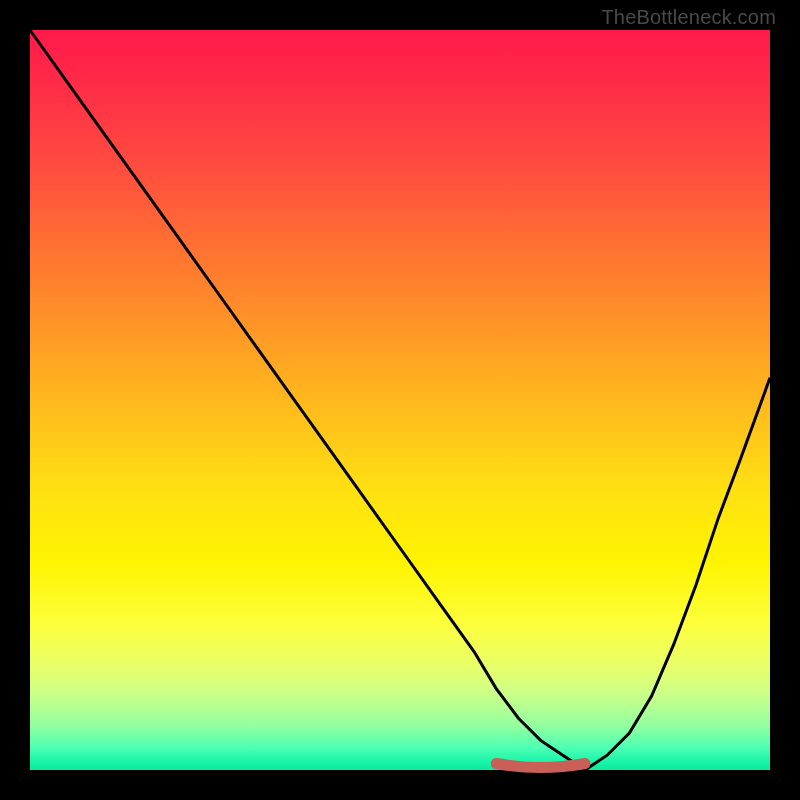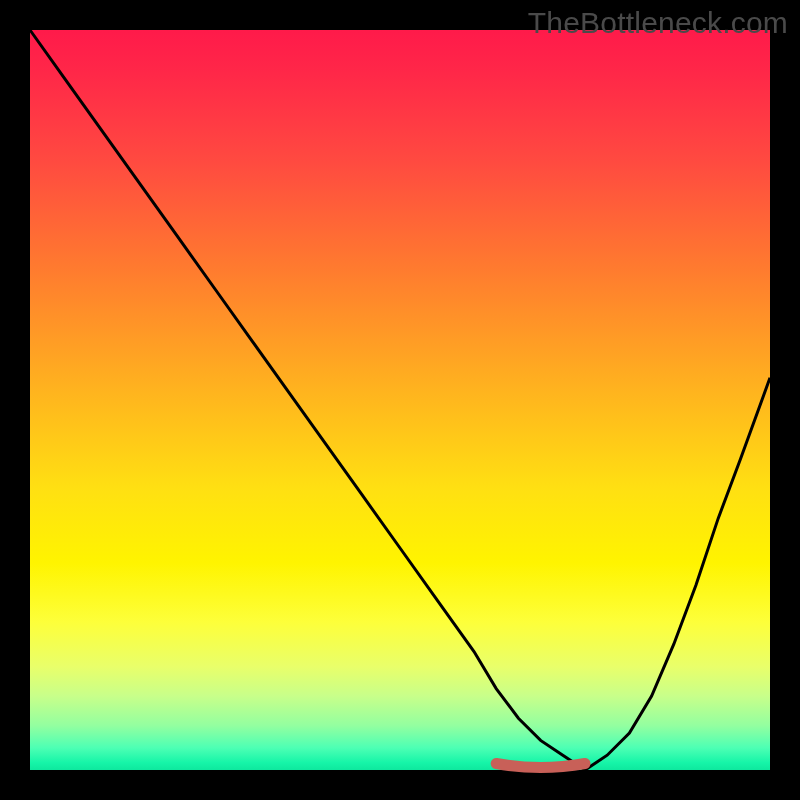--- a/index.html
+++ b/index.html
@@ -7,23 +7,23 @@
     width: 800px;
     height: 800px;
     background: #000;
     position: relative;
     font-family: Arial, sans-serif;
     overflow: hidden;
   }
   .watermark {
     position: absolute;
     top: 6px;
-    right: 12px;
+    right: 24px;
     color: #4a4a4a;
-    font-size: 30px;
+    font-size: 20px;
     font-weight: 500;
     z-index: 10;
     letter-spacing: 0.2px;
   }
   .plot-area {
     position: absolute;
     left: 30px;
     top: 30px;
     width: 740px;
     height: 740px;

